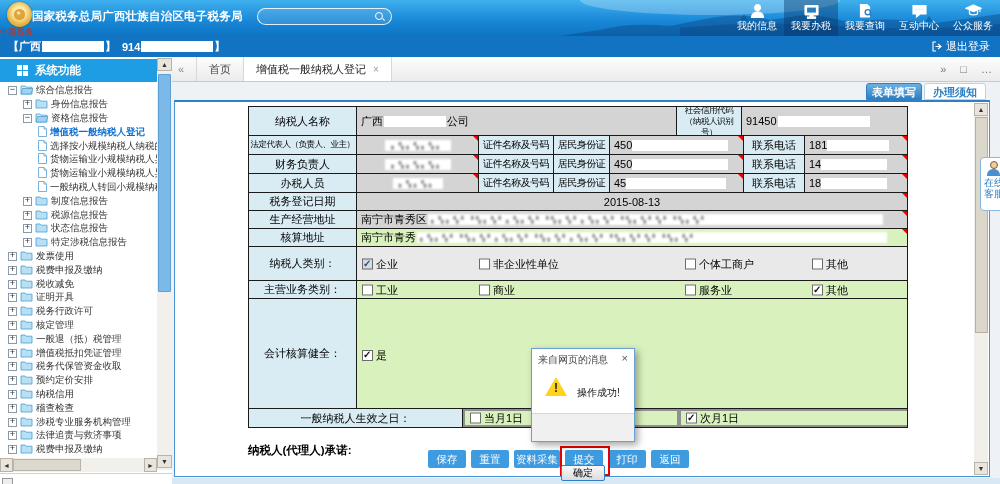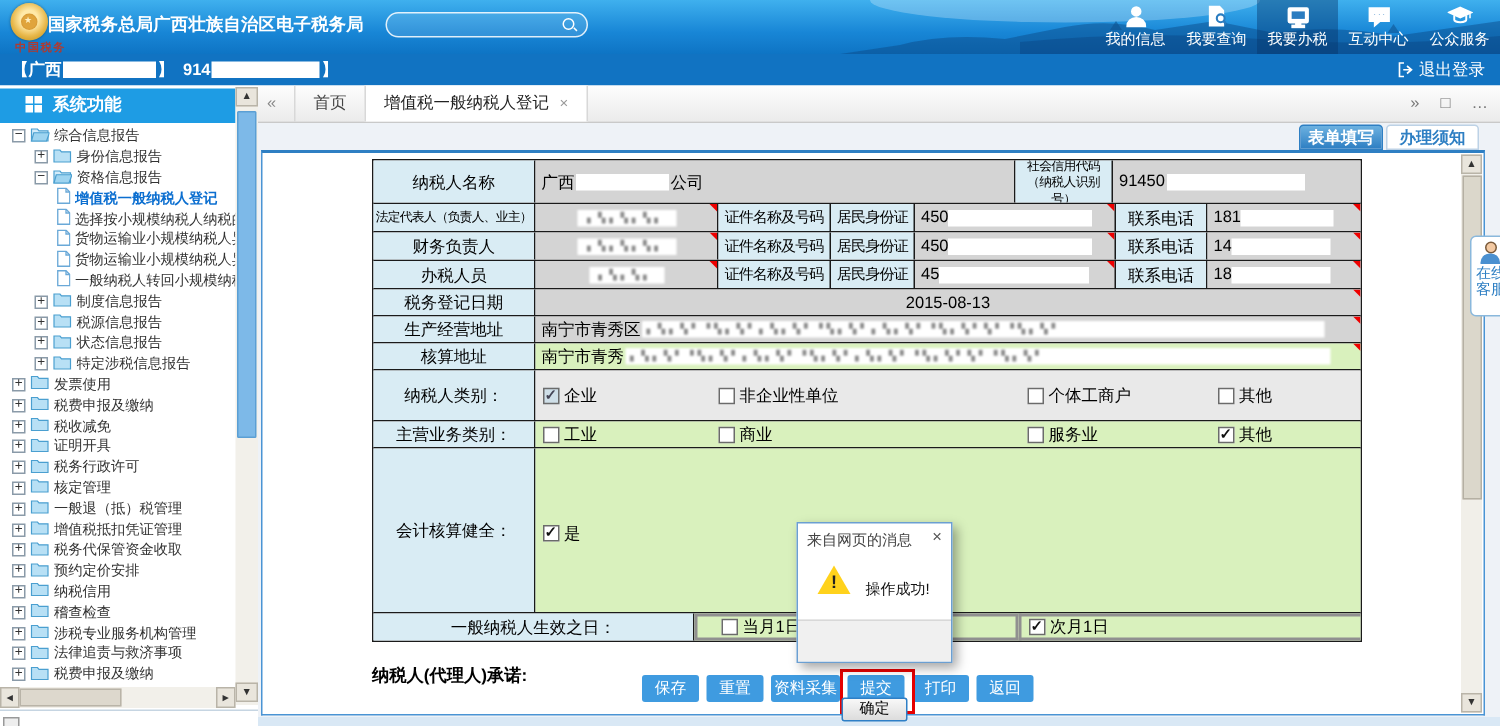--- a/index.html
+++ b/index.html
@@ -3,21 +3,21 @@
 <meta charset="utf-8">
 <style>
 html,body{margin:0;padding:0;}
 .page{position:relative;width:1000px;height:484px;overflow:hidden;font-family:"Liberation Sans",sans-serif;background:#fff;}
 
 .top-header{position:absolute;left:0;top:0;width:1000px;height:36px;background:linear-gradient(180deg,#3fb0ee 0%,#1886d6 60%,#0e74c4 100%);overflow:hidden;}
 .wall{position:absolute;right:0;top:0;width:440px;height:36px;}
 .emblem{position:absolute;left:7px;top:2px;width:25px;height:25px;border-radius:50%;background:radial-gradient(circle at 50% 42%,#ffe9a8 0 30%,#e8b84b 60%,#b8860b 100%);box-shadow:0 0 2px rgba(0,0,0,.4);}
 .emblem:before{content:"";position:absolute;left:7px;top:7px;width:11px;height:11px;border-radius:50%;background:radial-gradient(circle,#e0a43c 0 55%,#c08020 100%);}
 .emblem:after{content:"★";position:absolute;left:9px;top:6.5px;font-size:6px;color:#ffefc0;}
-.logo-caption{position:absolute;left:0px;top:27px;width:44px;text-align:right;font-size:7.5px;font-weight:bold;color:#b03a30;letter-spacing:1px;}
+.logo-caption{position:absolute;left:0px;top:27px;width:44px;text-align:left;font-size:7.5px;font-weight:bold;color:#b03a30;letter-spacing:1px;}
 .app-title{position:absolute;left:32px;top:9px;font-size:11.5px;font-weight:bold;color:#fff;letter-spacing:0.2px;}
 .searchbox{position:absolute;left:257px;top:8px;width:133px;height:15px;border:1px solid rgba(255,255,255,.85);border-radius:9px;background:rgba(255,255,255,.12);}
 .mag{position:absolute;right:8px;top:3px;width:6px;height:6px;border:1.2px solid #fff;border-radius:50%;}
 .mag:after{content:"";position:absolute;left:5.5px;top:5.5px;width:3px;height:1.2px;background:#fff;transform:rotate(45deg);}
 .nav{position:absolute;right:0px;top:0;height:36px;display:flex;}
 .nav-item{width:54px;height:36px;text-align:center;color:#fff;position:relative;cursor:pointer;}
 .nav-item.active{background:rgba(8,52,104,.42);}
 .nav-item .nicon{display:block;margin:3px auto 0;width:17px;height:16px;}
 .nav-item .nlabel{display:block;font-size:10px;margin-top:0px;white-space:nowrap;}
 
@@ -138,39 +138,39 @@
       <span class="mag"></span>
     </div>
     <div class="nav" id="nav">
         <div class="nav-item">
           <svg class="nicon" viewBox="0 0 17 16" fill="none" stroke="#fff" stroke-width="1.2">
             <circle cx="8.5" cy="4.6" r="2.9" fill="#fff"></circle>
             <path d="M2.5 14.5c0-3.4 2.7-5.6 6-5.6s6 2.2 6 5.6z" fill="#fff"></path>
           </svg>
           <span class="nlabel">我的信息</span>
         </div>
-        <div class="nav-item">
-          <svg class="nicon" viewBox="0 0 17 16" fill="none" stroke="#fff" stroke-width="1.2">
-            <path d="M3.5 1.5h6.5l2.5 2.5v10h-9z" fill="#fff"></path>
-            <circle cx="10.8" cy="9.2" r="2.6" fill="none" stroke="#2a7cc0" stroke-width="1.4"></circle>
-            <path d="M12.6 11.2l1.8 1.8" stroke="#2a7cc0" stroke-width="1.4"></path>
-          </svg>
-          <span class="nlabel">我要查询</span>
-        </div>
         <div class="nav-item active">
           <svg class="nicon" viewBox="0 0 17 16" fill="none" stroke="#fff" stroke-width="1.2">
             <rect x="2" y="2.5" width="13" height="9.5" rx="0.8" fill="#fff"></rect>
             <rect x="3.5" y="4" width="10" height="6.2" fill="#2a7cc0"></rect>
             <rect x="7" y="12.5" width="3" height="1.5" fill="#fff"></rect>
             <rect x="4.5" y="14" width="8" height="1.3" fill="#fff"></rect>
           </svg>
           <span class="nlabel">我要办税</span>
         </div>
         <div class="nav-item">
           <svg class="nicon" viewBox="0 0 17 16" fill="none" stroke="#fff" stroke-width="1.2">
+            <path d="M3.5 1.5h6.5l2.5 2.5v10h-9z" fill="#fff"></path>
+            <circle cx="10.8" cy="9.2" r="2.6" fill="none" stroke="#2a7cc0" stroke-width="1.4"></circle>
+            <path d="M12.6 11.2l1.8 1.8" stroke="#2a7cc0" stroke-width="1.4"></path>
+          </svg>
+          <span class="nlabel">我要查询</span>
+        </div>
+        <div class="nav-item">
+          <svg class="nicon" viewBox="0 0 17 16" fill="none" stroke="#fff" stroke-width="1.2">
             <path d="M2 2.5h13v8.5H9l-3.5 3v-3H2z" fill="#fff"></path>
             <circle cx="5.5" cy="6.7" r="0.9" fill="#2a7cc0"></circle>
             <circle cx="8.5" cy="6.7" r="0.9" fill="#2a7cc0"></circle>
             <circle cx="11.5" cy="6.7" r="0.9" fill="#2a7cc0"></circle>
           </svg>
           <span class="nlabel">互动中心</span>
         </div>
         <div class="nav-item">
           <svg class="nicon" viewBox="0 0 17 16" fill="none" stroke="#fff" stroke-width="1.2">
             <path d="M8.5 2L16 5.3 8.5 8.6 1 5.3z" fill="#fff"></path>
@@ -571,21 +571,21 @@
             <span class="cbox" style="left: 5px; top: 49px;">
               <span class="cb checked"></span>
               <span>是</span>
             </span>
           </div>
       </div>
 
       <div class="frow" style="height:18px">
         <div class="cell lblc" style="width:214px" data-bind="form.r11.label">一般纳税人生效之日：</div>
         <div class="cell greenc" style="width:216px;border:2px solid #909090">
-            <span class="cbox" style="left: 16px; top: 50%; transform: translateY(-50%);">
+            <span class="cbox" style="left: 5px; top: 50%; transform: translateY(-50%);">
               <span class="cb"></span>
               <span>当月1日</span>
             </span>
           </div>
         <div class="cell greenc" style="flex:1;border:2px solid #909090;border-right:none">
             <span class="cbox" style="left: 5px; top: 50%; transform: translateY(-50%);">
               <span class="cb checked"></span>
               <span>次月1日</span>
             </span>
           </div>

